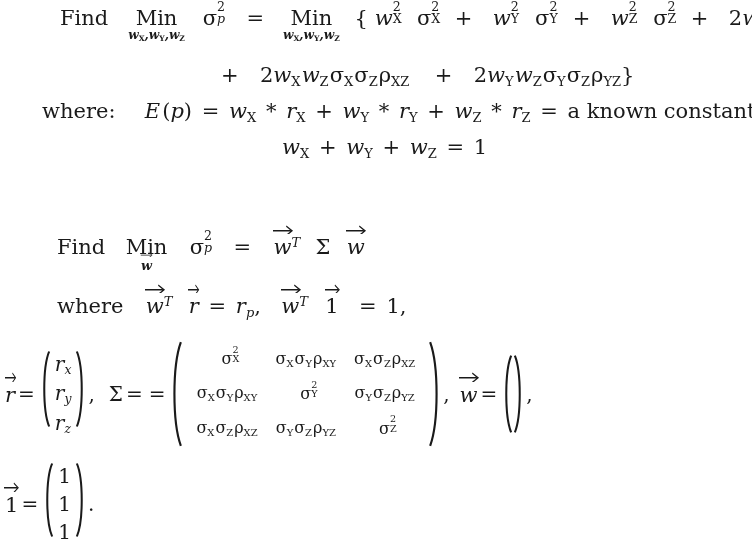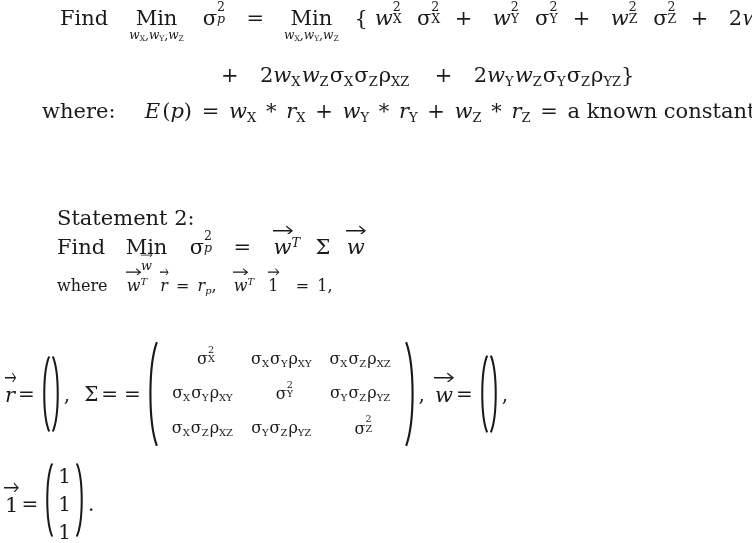--- a/index.html
+++ b/index.html
@@ -59,20 +59,21 @@
   .under > .under-main { display: block; }
   .under > .under-lim {
     position: absolute;
     left: 50%;
     transform: translateX(-50%);
     top: 100%;
     margin-top: -2px;
     font-size: 0.58em;
     white-space: nowrap;
     font-style: italic;
+    font-weight: bold;
   }
 
   
   .vec {
     display: inline-block;
     position: relative;
     padding-top: 0.05em;
   }
   .vec > .vec-arrow {
     position: absolute;
@@ -198,24 +199,30 @@
     <span class="rm op">+</span>
     <span class="wv">w</span><span class="sub">Z</span>
     <span class="rm op">*</span>
     <span class="it">r</span><span class="sub">Z</span>
     <span class="rm op">=</span>
     <span class="rm">a known constant</span>
     <span style="display:inline-block;width:5px"></span>
     
   </div>
 
-
-  <div class="line math" style="left:57px; top:206px; font-size:21px;">
-    <span class="rm">Statement 2:</span>
-  </div>
+  <div class="line math" style="left:282px; top:135px; font-size:21px;">
+    <span class="wv">w</span><span class="sub">X</span>
+    <span class="rm op">+</span>
+    <span class="wv">w</span><span class="sub">Y</span>
+    <span class="rm op">+</span>
+    <span class="wv">w</span><span class="sub">Z</span>
+    <span class="rm op">=</span>
+    <span class="rm">1</span>
+  </div>
+
 
   <div class="line math" style="left:57px; top:234px; font-size:21px;">
     <span class="rm">Find</span>
     <span style="display:inline-block;width:7px"></span>
     <span class="under">
       <span class="under-main rm">Min</span>
       <span class="under-lim">
         <span class="vec" style="font-size:1.05em">
           <span class="vec-arrow">
             <svg viewBox="0 0 24 8" preserveAspectRatio="none">
@@ -247,21 +254,21 @@
     <span class="vec">
       <span class="vec-arrow">
         <svg viewBox="0 0 24 8" preserveAspectRatio="none">
           <path d="M0 5 L20 5 M15 1.6 L21.5 5 L15 8.4" fill="none" stroke="#1a1a1a" stroke-width="1.1"></path>
         </svg>
       </span>
       <span class="wv">w</span>
     </span>
   </div>
 
-  <div class="line math" style="left:57px; top:275px; font-size:16px;">
+  <div class="line math" style="left:57px; top:293px; font-size:21px;">
     <span class="rm">where</span>
     <span style="display:inline-block;width:9px"></span>
     <span class="vec">
       <span class="vec-arrow">
         <svg viewBox="0 0 24 8" preserveAspectRatio="none">
           <path d="M0 5 L20 5 M15 1.6 L21.5 5 L15 8.4" fill="none" stroke="#1a1a1a" stroke-width="1.1"></path>
         </svg>
       </span>
       <span class="wv">w</span>
     </span><span class="sup-it">T</span>
@@ -308,20 +315,25 @@
         </svg>
       </span>
       <span class="it">r</span>
     </span>
     <span class="rm op">=</span>
     <span class="paren-group">
       <span class="paren">
         <svg viewBox="0 0 14 100" preserveAspectRatio="none" style="width:13px;height:78px">
           <path d="M12 2 C5 22, 5 78, 12 98" fill="none" stroke="#1a1a1a" stroke-width="2.2"></path>
         </svg>
+      </span>
+      <span class="colvec">
+        <span class="cell"><span class="it">r</span><span class="sub-it">x</span></span>
+        <span class="cell"><span class="it">r</span><span class="sub-it">y</span></span>
+        <span class="cell"><span class="it">r</span><span class="sub-it">z</span></span>
       </span>
       <span class="paren">
         <svg viewBox="0 0 14 100" preserveAspectRatio="none" style="width:13px;height:78px">
           <path d="M2 2 C9 22, 9 78, 2 98" fill="none" stroke="#1a1a1a" stroke-width="2.2"></path>
         </svg>
       </span>
     </span>
     <span class="rm">,</span>
 
     <span style="display:inline-block;width:14px"></span>

